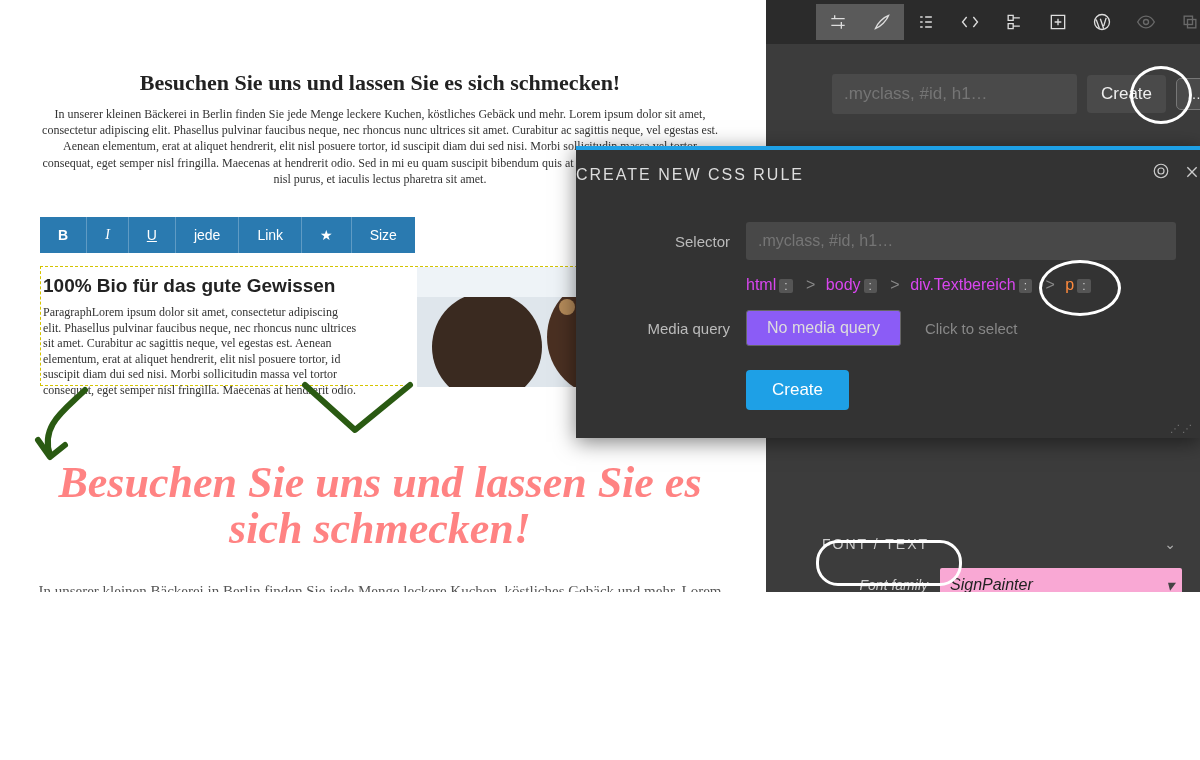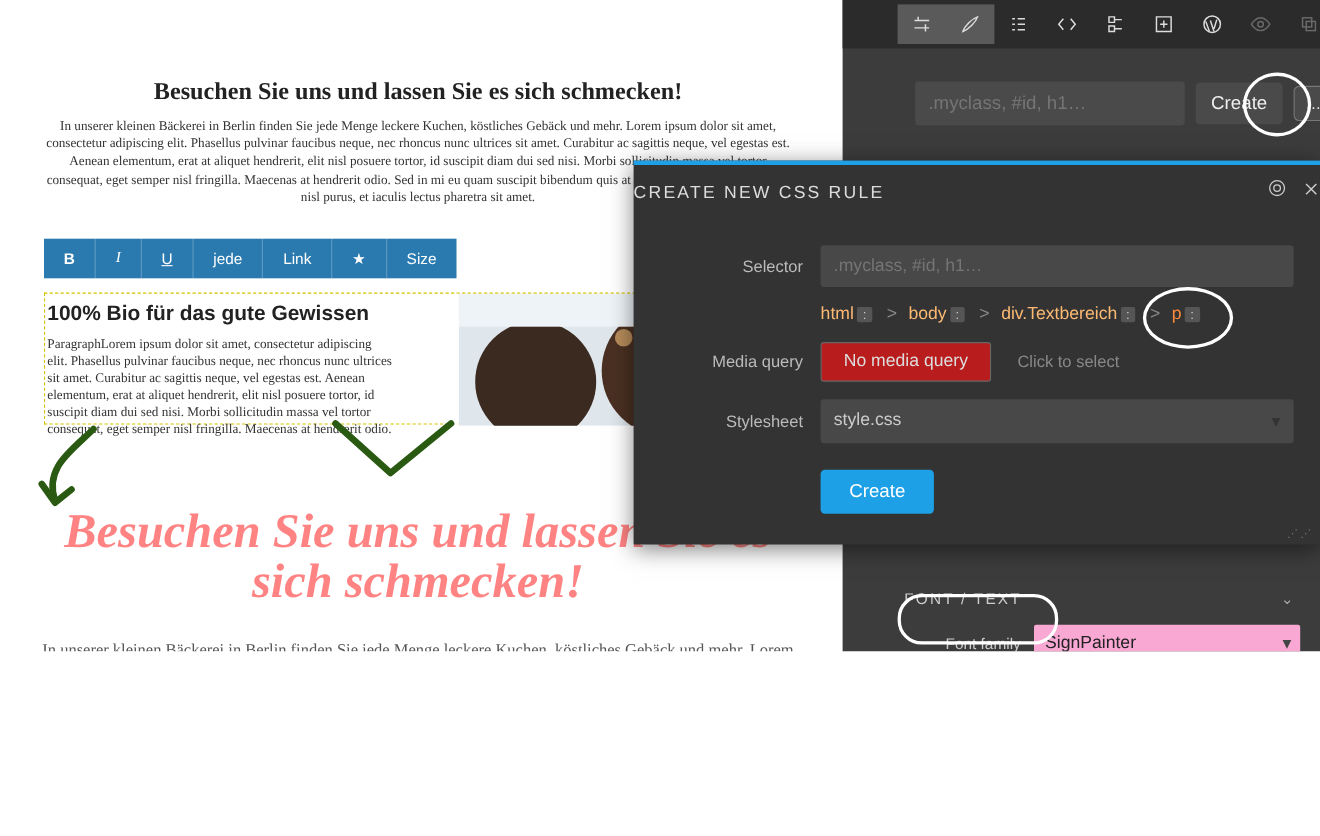--- a/index.html
+++ b/index.html
@@ -43,35 +43,35 @@
 
 
 .modal{position:absolute;left:-190px;top:146px;width:624px;background:#333;box-shadow:0 4px 20px rgba(0,0,0,.5);}
 .modal .bar{height:4px;background:#1ea0e6;}
 .modal .title{padding:12px 0;font-size:16px;letter-spacing:2px;color:#ddd;display:flex;align-items:flex-end;}
 .modal .title .sp{flex:1;}
 .modal .body{padding:10px 24px 24px;}
 .row{display:flex;align-items:center;margin:16px 0;}
 .row .lab{width:130px;text-align:right;padding-right:16px;color:#bbb;font-size:15px;}
 .row input,.row .sel,.row .mq{flex:1;background:#484848;border:none;color:#ccc;padding:10px 12px;font-size:16px;border-radius:3px;}
-.row .mq{background:#b91c1c;border:1px solid #666;color:#ddd;flex:0 0 auto;padding:8px 20px;}
+.row .mq{background:#8b5cf6;border:1px solid #666;color:#ddd;flex:0 0 auto;padding:8px 20px;}
 .row .hint{color:#888;margin-left:24px;font-size:15px;}
 .crumbs{margin:10px 0 6px 146px;color:#bbb;font-size:16px;}
-.crumbs .seg{color:#fdba74;}
+.crumbs .seg{color:#d946ef;}
 .crumbs .col{display:inline-block;background:#555;border-radius:2px;padding:0 5px;margin:0 3px;color:#ccc;font-size:12px;}
 .crumbs .gt{color:#888;margin:0 6px;}
 .crumbs .hot{color:#ff8a3d;}
 .modal .go{margin:8px 0 4px 146px;background:#1ea0e6;color:#fff;font-size:17px;padding:10px 26px;border:none;border-radius:4px;}
 .resize{position:absolute;right:6px;bottom:4px;color:#777;font-size:10px;letter-spacing:2px;}
 
 
 .panel{position:absolute;left:52px;top:530px;right:18px;}
 .panel .hd{display:flex;align-items:center;color:#ccc;letter-spacing:2px;font-size:14px;padding:6px 4px;}
 .panel .hd .sp{flex:1;}
-.prow{display:flex;align-items:center;margin:10px 0;}
+.prow{display:flex;align-items:center;margin:10px 0;font-style:italic;}
 .prow .plab{width:110px;text-align:right;color:#ccc;padding-right:12px;font-size:14px;}
 .prow .pin{flex:1;background:#f9a8d4;color:#222;padding:8px 10px;border-radius:2px;font-size:16px;display:flex;align-items:center;position:relative;}
 .prow .pin .chev{position:absolute;right:8px;color:#444;}
 .prow .num{width:70px;background:#a5a5a5;color:#222;padding:6px 8px;border-radius:2px;font-size:16px;position:relative;}
 .prow .num .spin{position:absolute;right:2px;top:2px;font-size:9px;line-height:9px;color:#333;}
 .prow .swatch{width:22px;height:22px;background:#ff8383;border:1px solid #aaa;margin-left:6px;}
 .prow .icon-cs{width:22px;color:#777;margin-right:20px;}
 
 .circle{position:absolute;border:3px solid #fff;border-radius:50%;pointer-events:none;}
 .circle.c1{right:8px;top:66px;width:56px;height:52px;}
@@ -222,27 +222,20 @@
           <span style="position:relative;display:inline-block;">
             <span class="seg hot">p</span><span class="col">:</span>
             <span class="circle c2" style="left:-26px;top:-16px;"></span>
           </span>
         </div>
         <div class="row">
           <div class="lab">Media query</div>
           <div class="mq">No media query</div>
           <div class="hint">Click to select</div>
         </div>
-        <div class="row">
-          <div class="lab">Stylesheet</div>
-          <div class="sel">
-            <span>style.css</span>
-            <span style="float:right;color:#333;">▾</span>
-          </div>
-        </div>
         <button class="go">Create</button>
       </div>
       <div class="resize">⋰⋰</div>
     </div>
 
     <div class="panel">
       <div class="hd">
         <span>FONT / TEXT</span>
         <span class="sp"></span>
         <span style="color:#aaa;">⌄</span>

